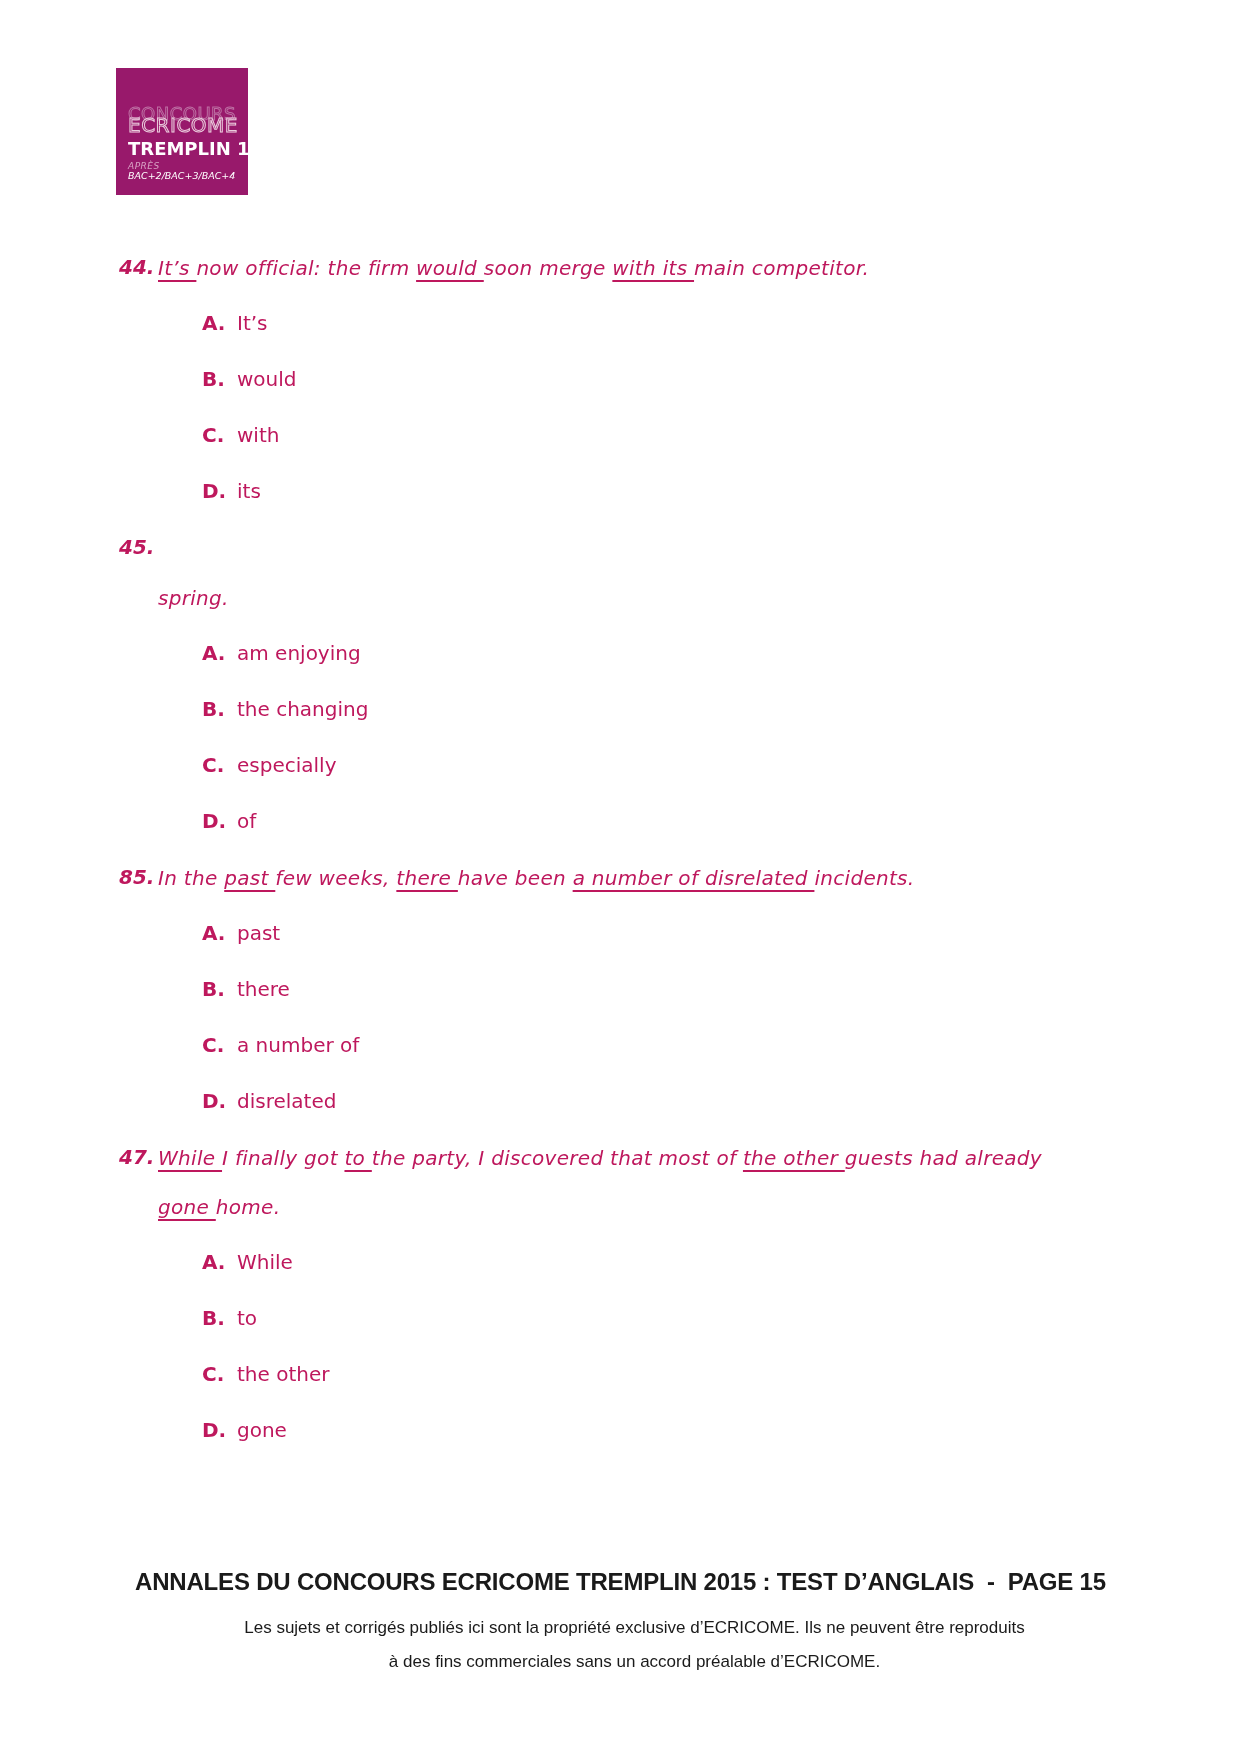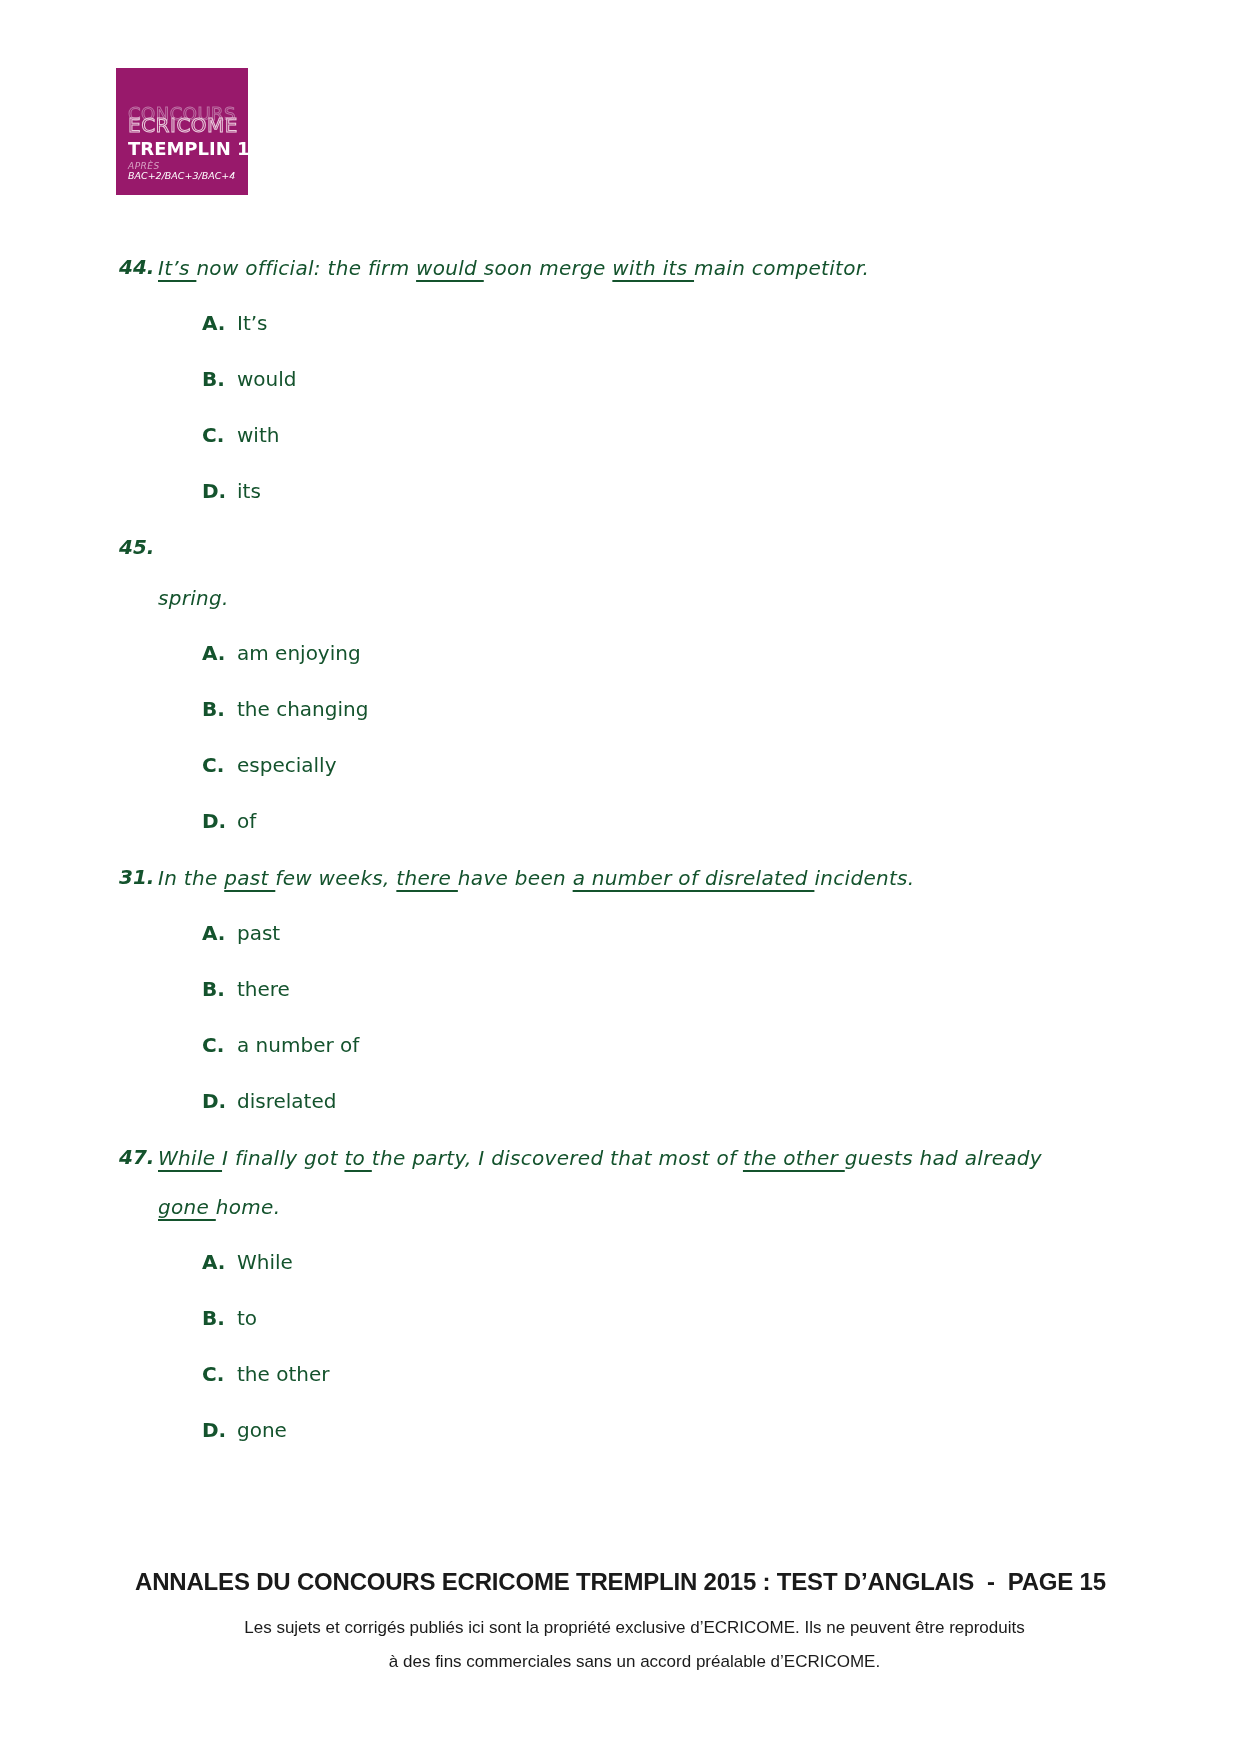--- a/index.html
+++ b/index.html
@@ -26,21 +26,21 @@
     .l-concours{-webkit-text-stroke:1px #BD6FA3;color:transparent;}
     .l-ecricome{-webkit-text-stroke:1px #EBCCDD;color:transparent;}
   }
   .l-tremplin{top:72px;font-size:18px;font-weight:700;color:#ffffff;letter-spacing:0;}
   .l-apres{top:94px;font-size:9px;font-style:italic;color:#D9A2C4;letter-spacing:.5px;}
   .l-bac{top:103px;font-size:9.5px;font-style:italic;font-weight:400;color:#ffffff;}
 
   
   #questions .row{
     position:absolute;left:0;right:0;height:28px;
-    font-size:20px;white-space:pre;color:#14532d;
+    font-size:20px;white-space:pre;color:#be185d;
   }
   .qnum{
     position:absolute;left:119px;top:0;
     font-style:italic;font-weight:700;
   }
   .stemtxt{
     display:block;margin-left:158px;
     font-style:italic;letter-spacing:.3px;line-height:26px;
   }
   .u{
@@ -84,21 +84,21 @@
       <div class="row" style="top: 311px;"><span class="olet">A.</span><span class="otext">It’s</span></div>
       <div class="row" style="top: 367px;"><span class="olet">B.</span><span class="otext">would</span></div>
       <div class="row" style="top: 423px;"><span class="olet">C.</span><span class="otext">with</span></div>
       <div class="row" style="top: 479px;"><span class="olet">D.</span><span class="otext">its</span></div>
       <div class="row" style="top: 535px;"><span class="qnum">45.</span></div>
       <div class="row" style="top: 584.5px;"><span class="stemtxt"><span>spring.</span></span></div>
       <div class="row" style="top: 640.5px;"><span class="olet">A.</span><span class="otext">am enjoying</span></div>
       <div class="row" style="top: 696.5px;"><span class="olet">B.</span><span class="otext">the changing</span></div>
       <div class="row" style="top: 752.5px;"><span class="olet">C.</span><span class="otext">especially</span></div>
       <div class="row" style="top: 808.5px;"><span class="olet">D.</span><span class="otext">of</span></div>
-      <div class="row" style="top: 864.5px;"><span class="qnum">31.</span><span class="stemtxt"><span>In the </span><span class="u">past </span><span>few weeks, </span><span class="u">there </span><span>have been </span><span class="u">a number of disrelated </span><span>incidents.</span></span></div>
+      <div class="row" style="top: 864.5px;"><span class="qnum">85.</span><span class="stemtxt"><span>In the </span><span class="u">past </span><span>few weeks, </span><span class="u">there </span><span>have been </span><span class="u">a number of disrelated </span><span>incidents.</span></span></div>
       <div class="row" style="top: 920.5px;"><span class="olet">A.</span><span class="otext">past</span></div>
       <div class="row" style="top: 976.5px;"><span class="olet">B.</span><span class="otext">there</span></div>
       <div class="row" style="top: 1032.5px;"><span class="olet">C.</span><span class="otext">a number of</span></div>
       <div class="row" style="top: 1088.5px;"><span class="olet">D.</span><span class="otext">disrelated</span></div>
       <div class="row" style="top: 1144.5px;"><span class="qnum">47.</span><span class="stemtxt"><span class="u">While </span><span>I finally got </span><span class="u">to </span><span>the party, I discovered that most of </span><span class="u">the other </span><span>guests had already</span></span></div>
       <div class="row" style="top: 1194px;"><span class="stemtxt"><span class="u">gone </span><span>home.</span></span></div>
       <div class="row" style="top: 1250px;"><span class="olet">A.</span><span class="otext">While</span></div>
       <div class="row" style="top: 1306px;"><span class="olet">B.</span><span class="otext">to</span></div>
       <div class="row" style="top: 1362px;"><span class="olet">C.</span><span class="otext">the other</span></div>
       <div class="row" style="top: 1418px;"><span class="olet">D.</span><span class="otext">gone</span></div>

